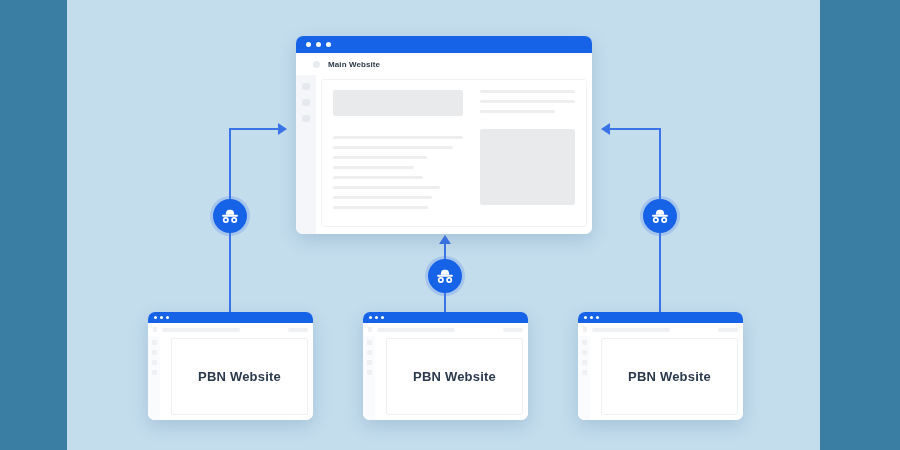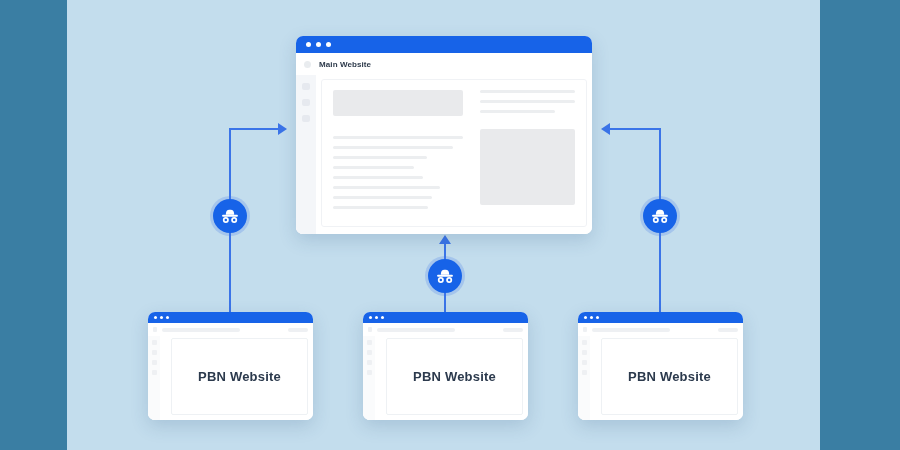--- a/index.html
+++ b/index.html
@@ -110,21 +110,21 @@
   #main-window .titlebar {
     height: 17px;
     padding-left: 10px;
   }
   #main-window .dot { width: 5px; height: 5px; }
 
   .main-head {
     height: 22px;
     display: flex;
     align-items: center;
-    padding-left: 8px;
+    padding-left: 17px;
     gap: 8px;
     background: #ffffff;
   }
   .head-circle {
     width: 7px; height: 7px;
     border-radius: 50%;
     background: #e9ecef;
     flex: 0 0 auto;
   }
   .main-title {

